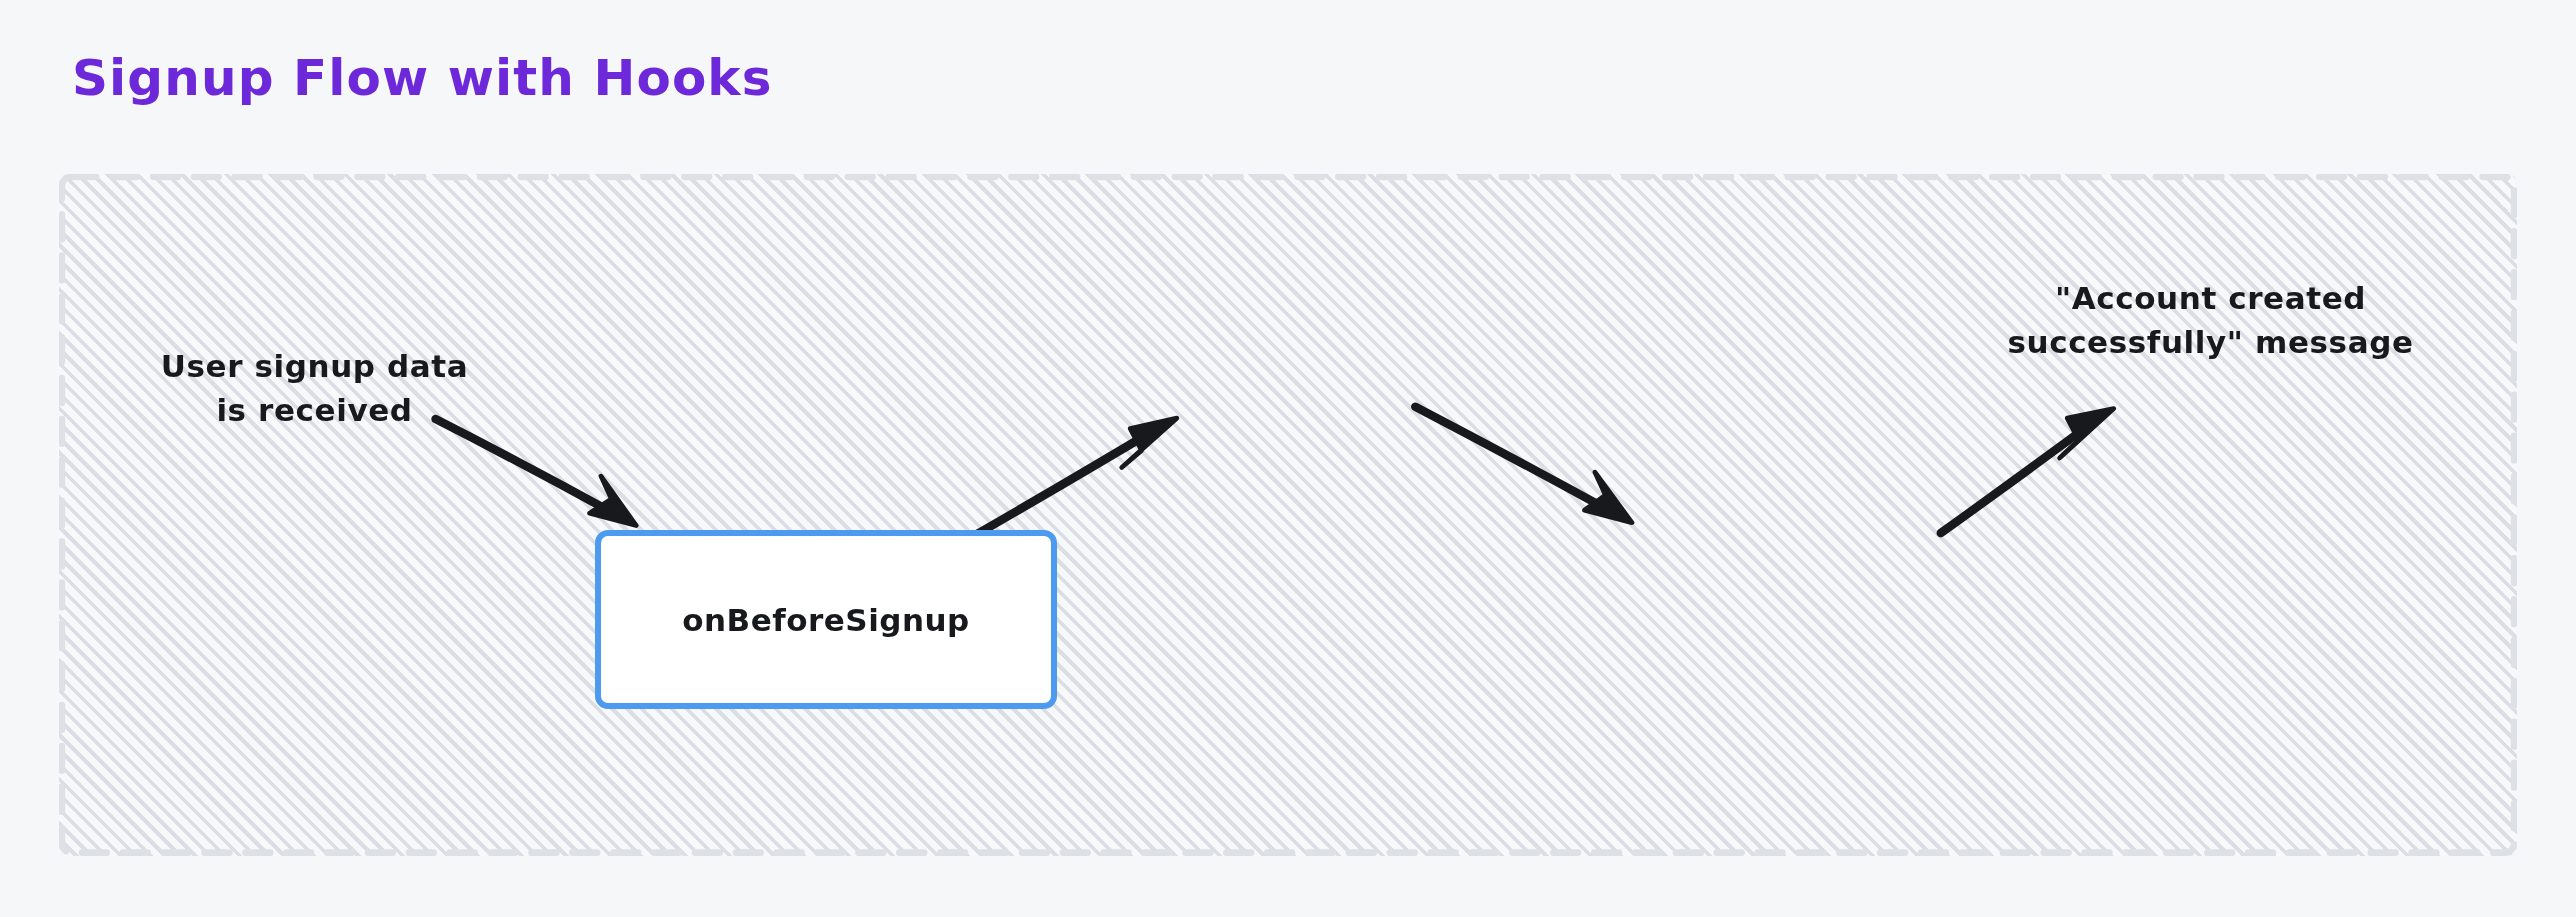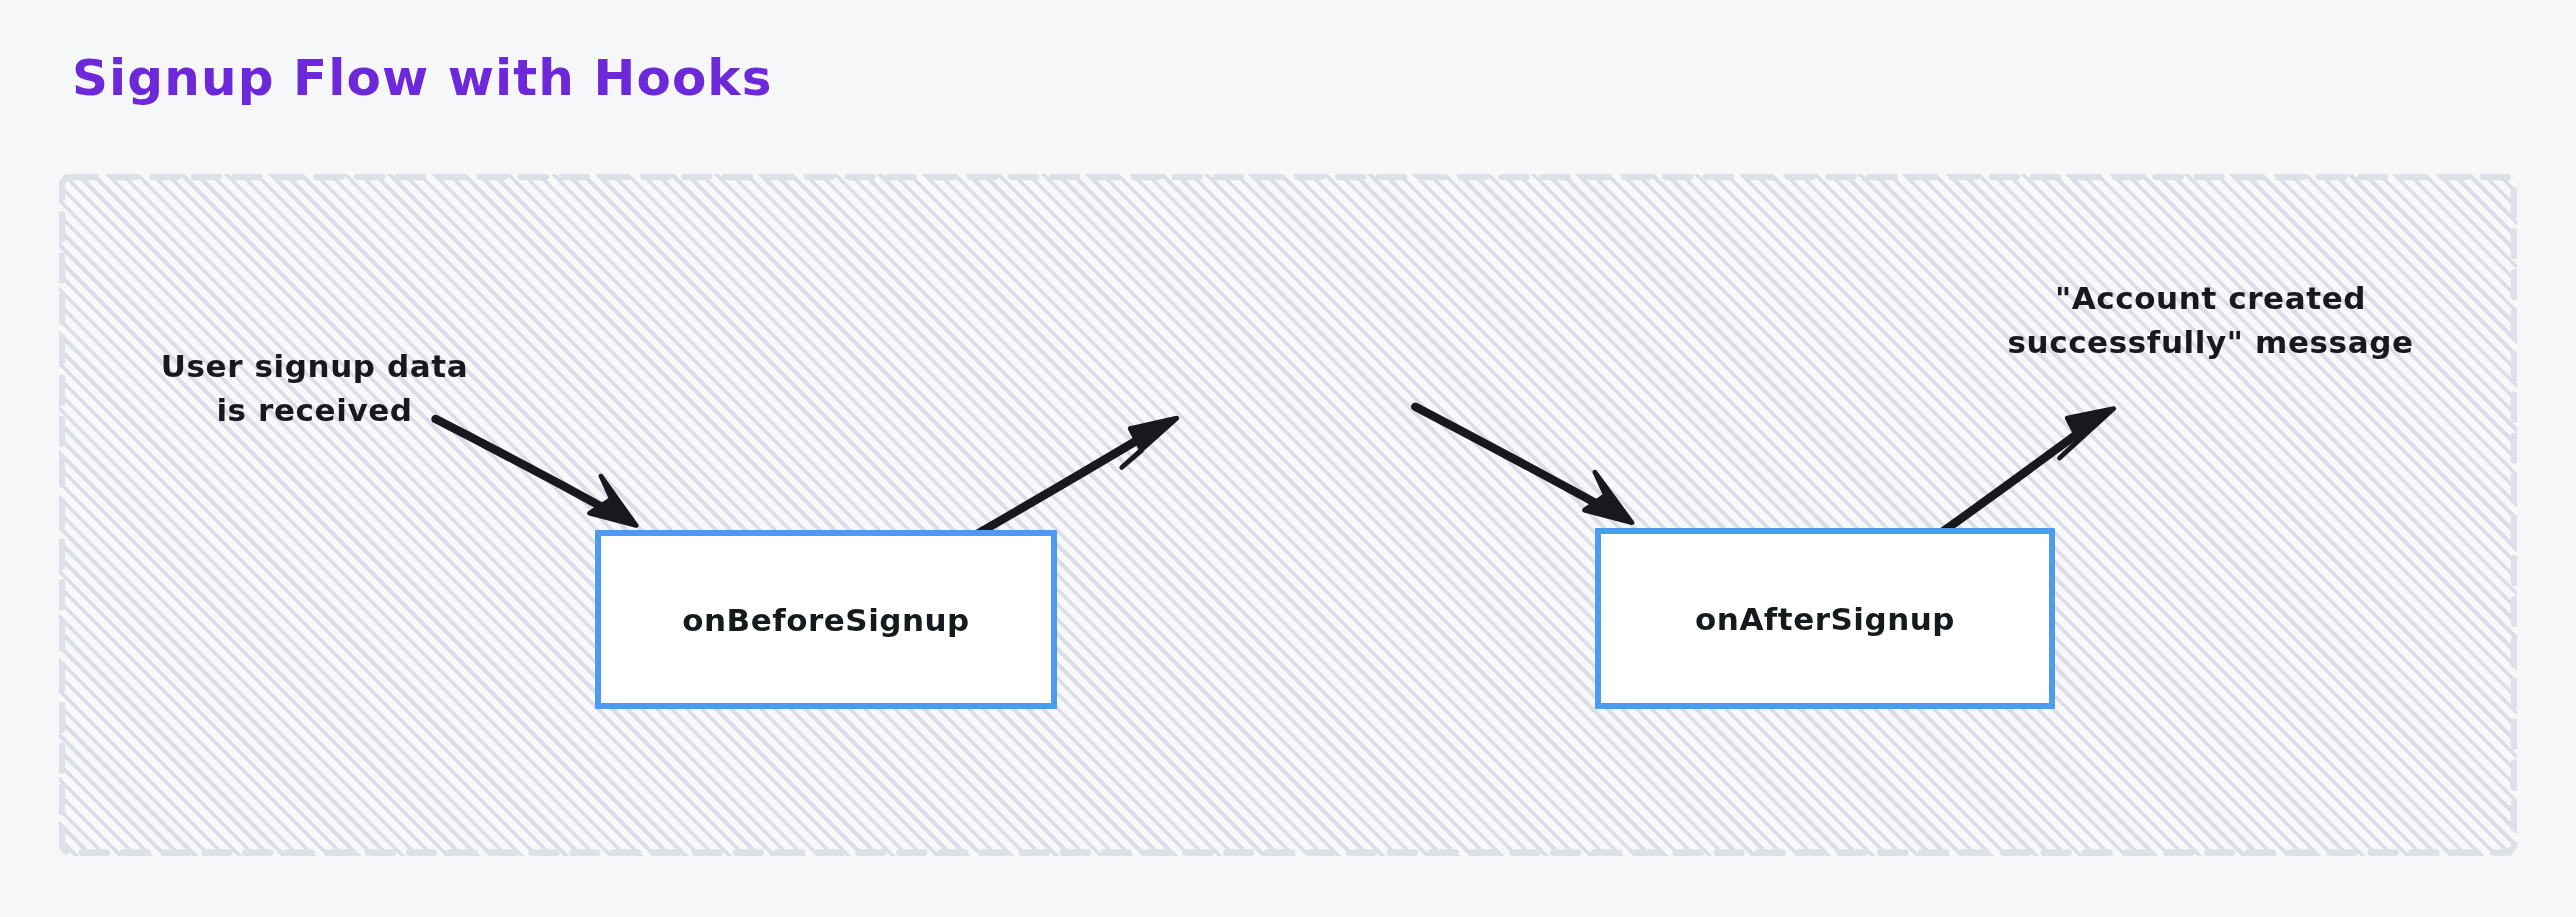--- a/index.html
+++ b/index.html
@@ -83,21 +83,21 @@
   }
   #edge-label-0 { left: 72px;   top: 299px; width: 485px; margin-top: 45px; }
   #edge-label-1 { left: 1046px; top: 285px; width: 504px; }
   #edge-label-2 { left: 1930px; top: 276px; width: 561px; }
 
   
   .hook-node {
     position: absolute;
     background: #ffffff;
     border: 6.7px solid #4d9bee;
-    border-radius: 1px;
+    border-radius: 13px;
     box-sizing: border-box;
     display: flex;
     align-items: center;
     justify-content: center;
   }
   .hook-node-label {
     font-family: "DejaVu Sans", sans-serif;
     font-size: 31px;
     font-weight: 700;
     letter-spacing: 0.5px;
@@ -148,18 +148,15 @@
 is received</div>
 
 
   <div class="edge-label" id="edge-label-2">"Account created
 successfully" message</div>
 
   <div class="hook-node" id="hook-node-0">
     <span class="hook-node-label">onBeforeSignup</span>
   </div>
 
-  <div class="hook-node" id="hook-node-1">
-    <span class="hook-node-label">onAfterSignup</span>
-  </div>
 
 </div>
 
 
 </body></html>

